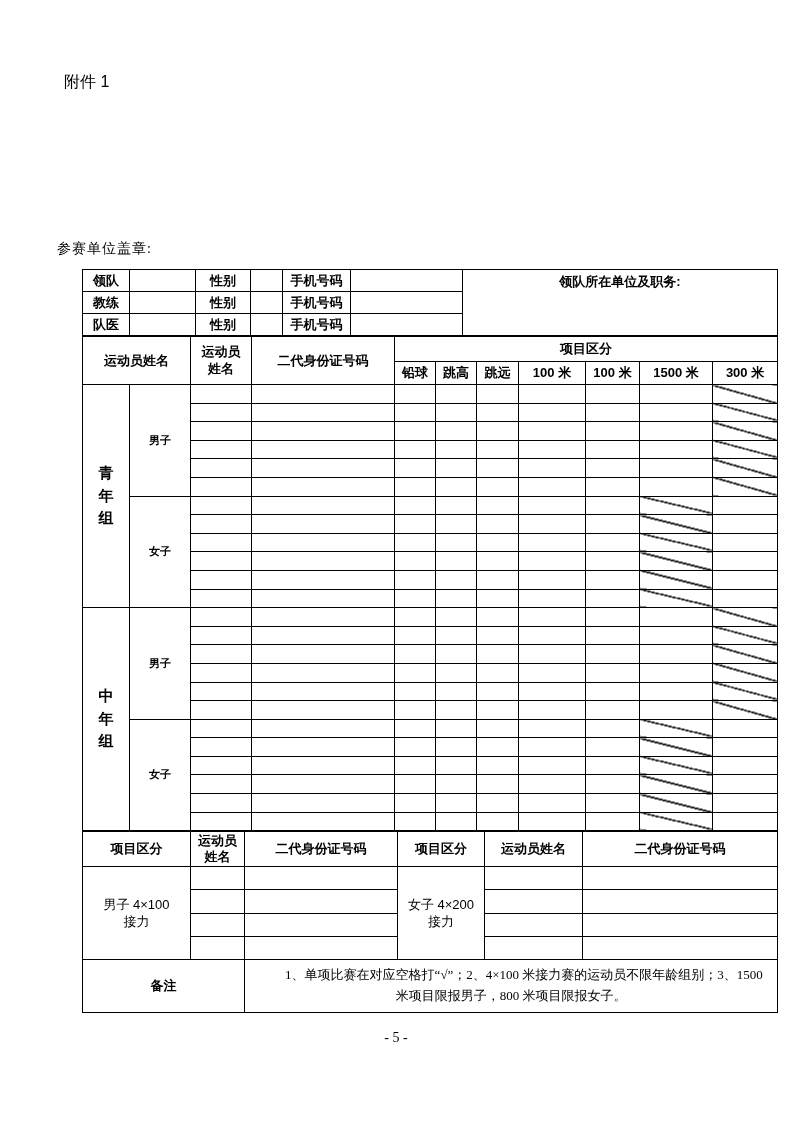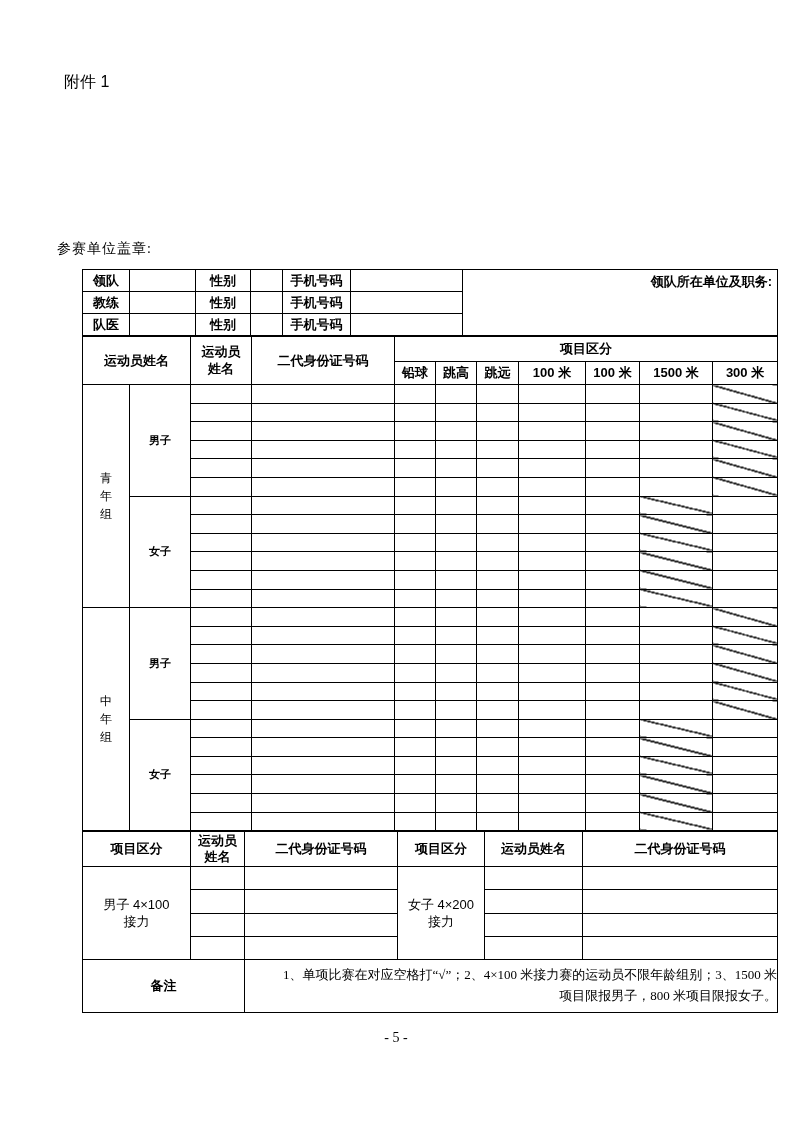--- a/index.html
+++ b/index.html
@@ -14,35 +14,35 @@
   .title-l1{font-size:27px;letter-spacing:1px;}
   .title-l2{font-size:30px;letter-spacing:1px;}
   .stamp{position:absolute;left:57px;top:240px;font-size:14px;
     font-family:"Liberation Serif",serif;letter-spacing:1px;}
   .formwrap{position:absolute;left:36px;top:269px;width:695px;margin-left:46px;}
   table{border-collapse:collapse;table-layout:fixed;width:695px;}
   td{border:1px solid #000;padding:0;text-align:center;vertical-align:middle;
      font-size:13px;overflow:hidden;}
   .lbl{font-weight:bold;}
   .r-info td{height:21px;}
-  .unit-cell{text-align:right;vertical-align:top;padding:3px 5px;}
+  .unit-cell{text-align:center;vertical-align:top;padding:3px 5px;}
   .r-evh1 td{height:24px;}
   .r-evh2 td{height:22px;}
   .bodyrow td{height:17.6px;font-size:11px;}
   .vlabel{display:inline-block;width:1.1em;word-break:break-all;
-    line-height:1.5;font-weight:normal;font-size:12px;}
+    line-height:1.5;font-weight:bold;font-size:15px;}
   .wrap3{display:inline-block;width:3.1em;word-break:break-all;line-height:1.25;}
   .slash{background-image:linear-gradient(to top right,
     transparent 47.5%, #222 47.5%, #222 52.5%, transparent 52.5%);}
   .r-relhdr td{height:34px;}
   .relayrow td{height:22.2px;}
   .relay-label{white-space:pre-line;font-weight:normal;line-height:1.35;}
   .r-remark td{height:46px;}
   .remark-text{font-family:"Liberation Serif",serif;font-size:13px;
-    text-align:right;text-indent:2em;padding:3px 0;line-height:1.6;}
+    text-align:center;text-indent:2em;padding:3px 8px;line-height:1.6;}
   .pagenum{position:absolute;left:0;top:1030px;width:792px;text-align:center;
     font-size:14px;font-family:"Liberation Serif",serif;}
 </style>
 </head>
 <body>
 
 <div class="page">
 
   <div class="attachment">附件 1</div>
 

